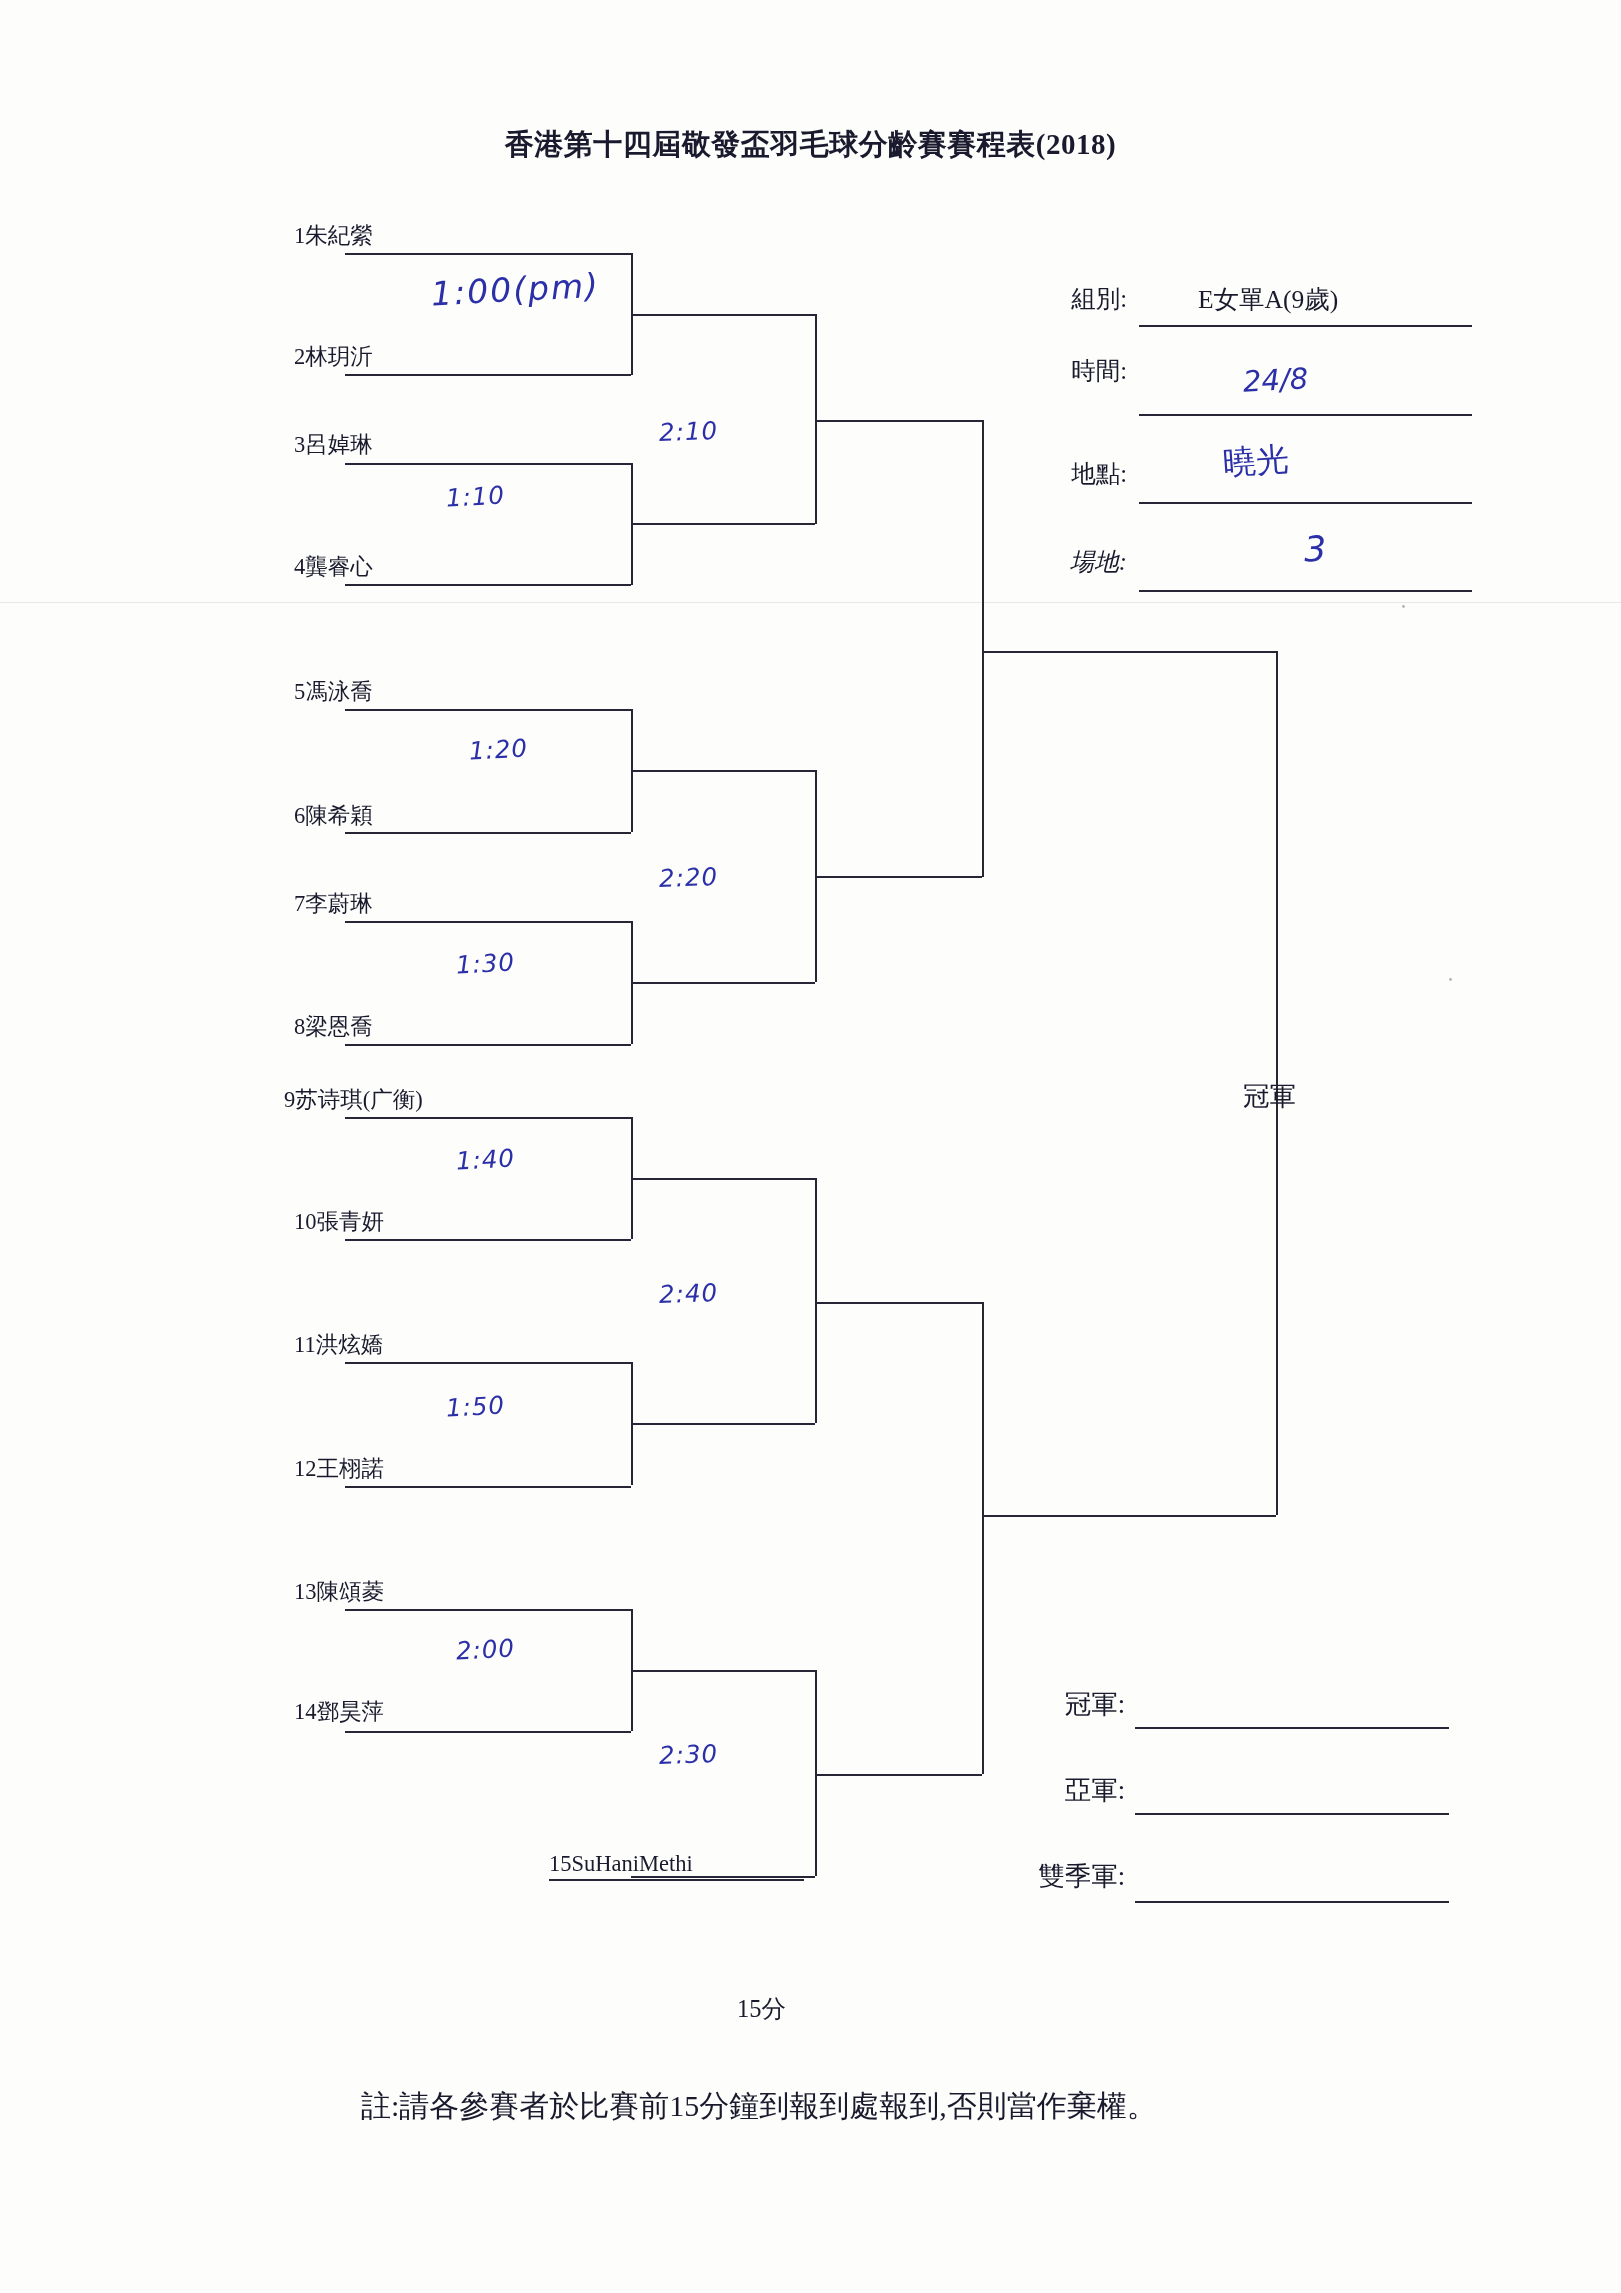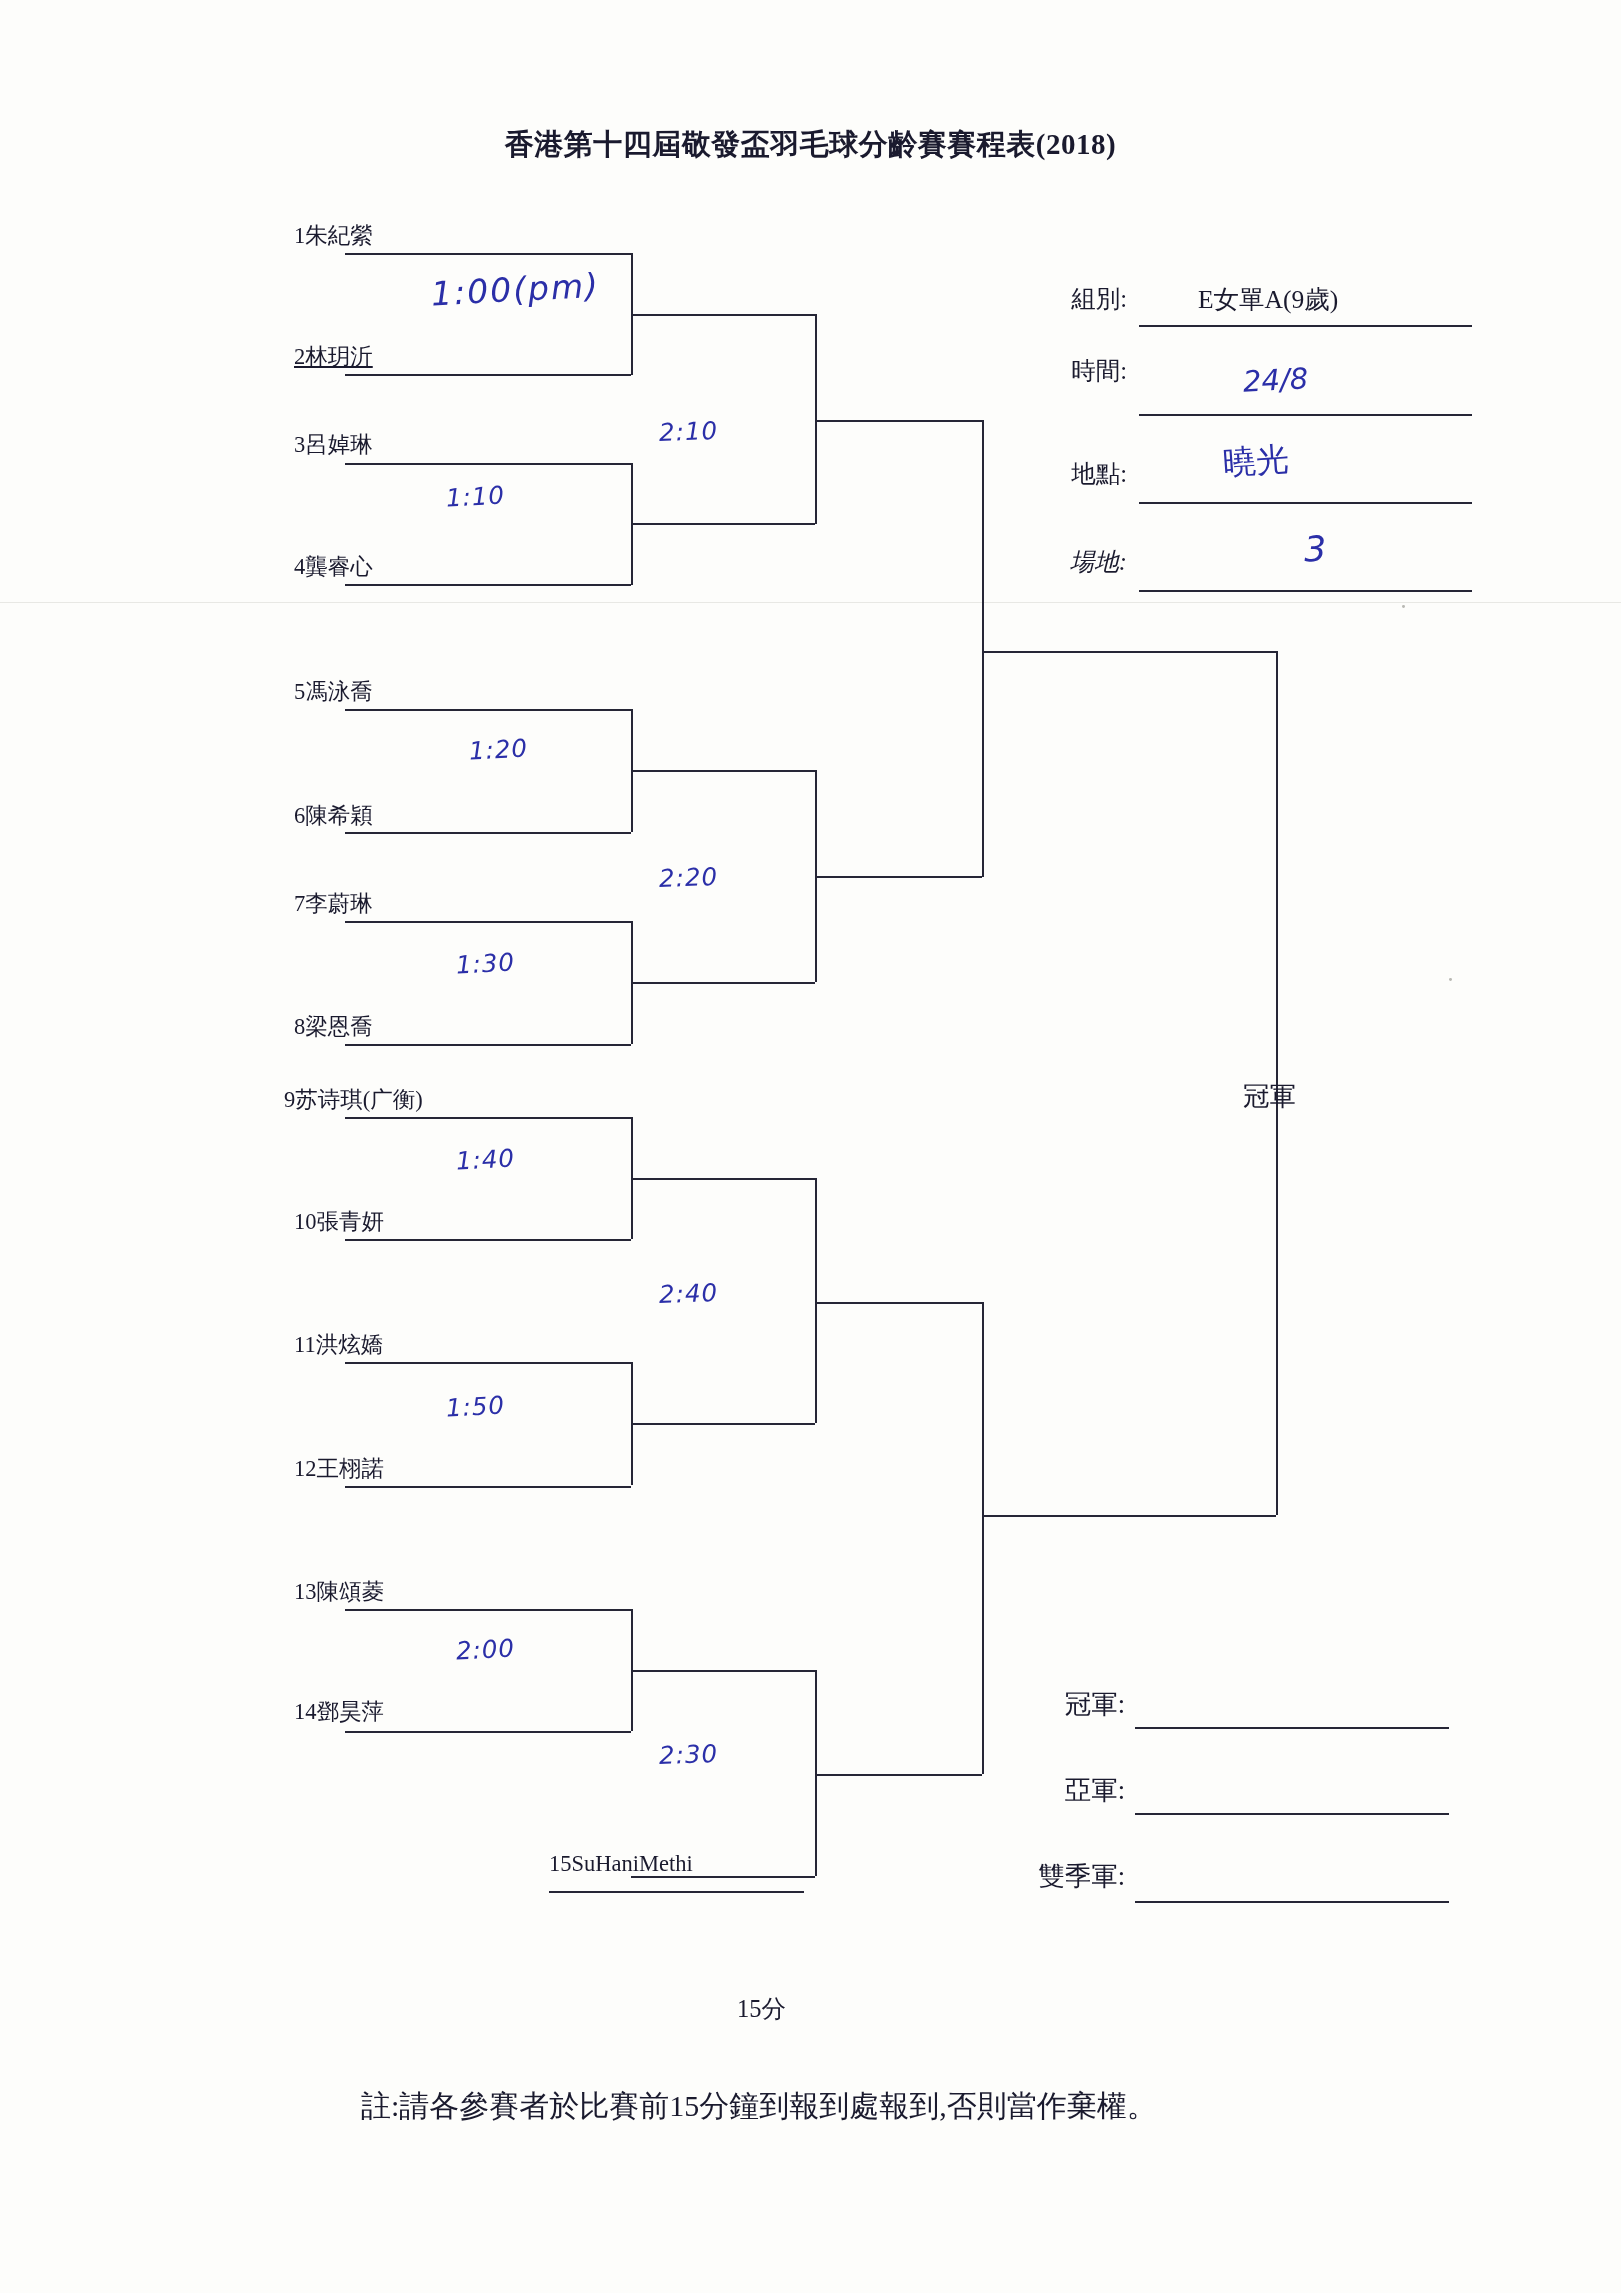--- a/index.html
+++ b/index.html
@@ -143,37 +143,37 @@
 <div class="scanline" style="top:602px;"></div>
 
 <div class="speck" style="left:1449px; top:978px;"></div>
 <div class="speck" style="left:1402px; top:605px;"></div>
 
 <div id="page-title">香港第十四屆敬發盃羽毛球分齡賽賽程表(2018)</div>
 
 <div class="bracket">
 
   <div class="name" style="left:294px; top:220px; width:284px;">1朱紀縈</div>
-  <div class="name" style="left:294px; top:341px; width:284px;text-decoration:underline;">2林玥沂</div>
+  <div class="name" style="left:294px; top:341px; width:284px;">2林玥沂</div>
   <div class="name" style="left:294px; top:429px; width:284px;">3呂婥琳</div>
   <div class="name" style="left:294px; top:551px; width:284px;">4龔睿心</div>
 
   <div class="name" style="left:294px; top:676px; width:284px;">5馮泳喬</div>
   <div class="name" style="left:294px; top:800px; width:284px;">6陳希穎</div>
   <div class="name" style="left:294px; top:888px; width:284px;">7李蔚琳</div>
   <div class="name" style="left:294px; top:1011px; width:284px;">8梁恩喬</div>
 
   <div class="name" style="left:284px; top:1084px; width:294px;">9苏诗琪(广衡)</div>
   <div class="name" style="left:294px; top:1206px; width:284px;">10張青妍</div>
   <div class="name" style="left:294px; top:1329px; width:284px;">11洪炫嬌</div>
   <div class="name" style="left:294px; top:1453px; width:284px;">12王栩諾</div>
 
   <div class="name" style="left:294px; top:1576px; width:284px;">13陳頌菱</div>
   <div class="name" style="left:294px; top:1696px; width:284px;">14鄧昊萍</div>
-  <div class="name" style="left:549px; top:1851px; width:255px; text-align:left; border-bottom:2px solid #262636; padding-bottom:14px;">15SuHaniMethi</div>
+  <div class="name" style="left:549px; top:1851px; width:255px; text-align:left; border-bottom:2px solid #262636; padding-bottom:2px;">15SuHaniMethi</div>
 
   <div class="hline" style="left:345px; top:253px; width:286px;"></div>
   <div class="hline" style="left:345px; top:374px; width:286px;"></div>
   <div class="vline" style="left:631px; top:253px; height:122px;"></div>
 
   <div class="hline" style="left:345px; top:463px; width:286px;"></div>
   <div class="hline" style="left:345px; top:584px; width:286px;"></div>
   <div class="vline" style="left:631px; top:463px; height:122px;"></div>
 
   <div class="hline" style="left:345px; top:709px; width:286px;"></div>

